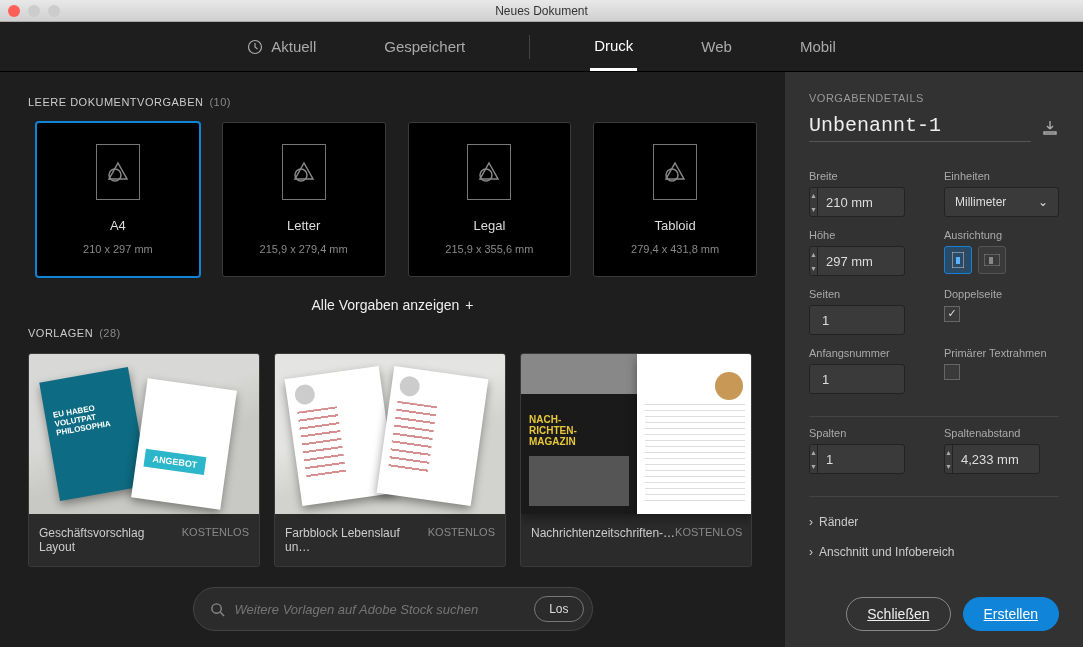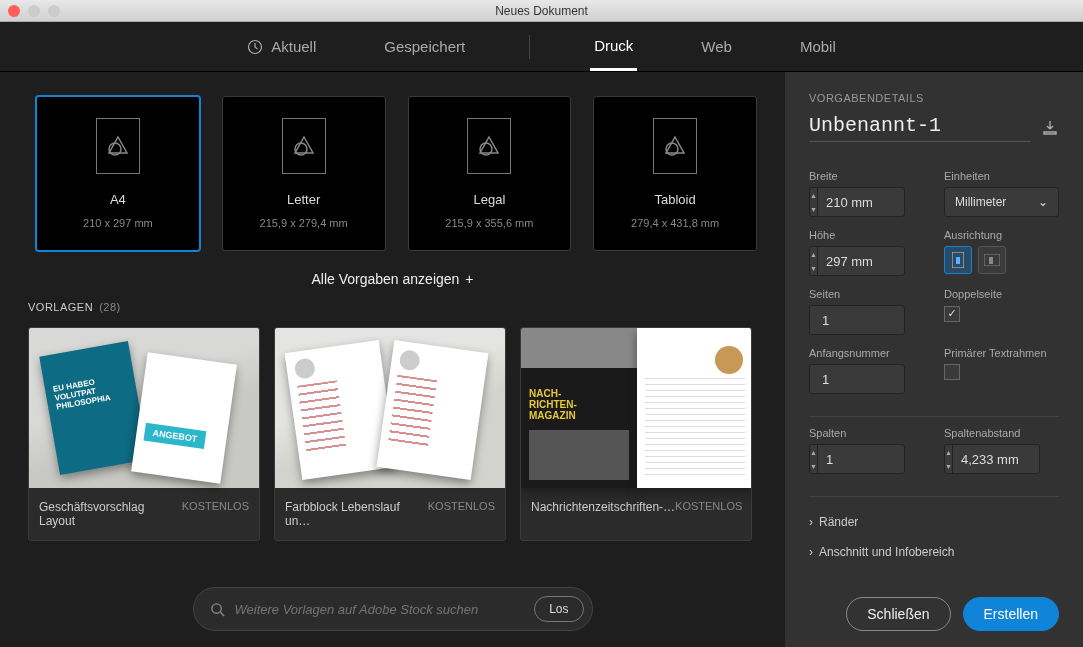--- a/index.html
+++ b/index.html
@@ -51,21 +51,21 @@
   .select { background: #3a3a3a; border: 1px solid #222; border-radius: 3px; height: 30px; display: flex; align-items: center; justify-content: space-between; padding: 0 10px; font-size: 12px; cursor: pointer; color: #ddd; }
   .orient { display: flex; gap: 6px; }
   .orient .ob { width: 28px; height: 28px; border: 1px solid #555; background: #3a3a3a; display: flex; align-items: center; justify-content: center; border-radius: 3px; cursor: pointer; }
   .orient .ob.sel { border-color: #1084d8; background: #2a4a66; }
   .orient .ob svg { fill: #ccc; }
   .orient .ob.sel svg { fill: #5bb0ff; }
   .chk { width: 16px; height: 16px; border: 1px solid #666; background: #3a3a3a; display: inline-flex; align-items: center; justify-content: center; font-size: 11px; color: #ddd; cursor: pointer; }
   .hr { border: none; border-top: 1px solid #444; margin: 10px 0; }
   .accordion { font-size: 12px; color: #ccc; padding: 8px 0; cursor: pointer; display: flex; align-items: center; gap: 6px; }
   .footer { margin-top: auto; display: flex; justify-content: flex-end; gap: 12px; }
-  .btn { border-radius: 20px; padding: 8px 20px; font-size: 14px; cursor: pointer; }
+  .btn { border-radius: 20px; padding: 8px 20px; font-size: 14px; cursor: pointer; text-decoration: underline; }
   .btn.sec { background: transparent; border: 1px solid #888; color: #eee; }
   .btn.pri { background: #1084d8; border: 1px solid #1084d8; color: #fff; }
   
   .thumb.t1 { background: linear-gradient(160deg,#d8d8d6 40%, #c8c8c4 60%); }
   .thumb.t2 { background: linear-gradient(160deg,#e4e4e2 40%, #d2d2ce 60%); }
   .thumb.t3 { background: #222; }
   .mock { position: absolute; background: #fff; box-shadow: 0 4px 10px rgba(0,0,0,.4); }
   .t1 .m1 { left: 20px; top: 20px; width: 90px; height: 120px; background: #0d6b83; transform: rotate(-10deg); }
   .t1 .m1::after { content:"EU HABEO\A VOLUTPAT\A PHILOSOPHIA"; white-space: pre; color:#fff; font-size:8px; position:absolute; left:8px; top:30px; font-weight:bold; }
   .t1 .m2 { left: 110px; top: 30px; width: 90px; height: 120px; background: #fff; transform: rotate(8deg); }
@@ -112,20 +112,23 @@
   <div class="tab">
       <span>Web</span>
     </div>
   <div class="tab">
       <span>Mobil</span>
     </div>
 </div>
 
 <div class="main">
   <div class="left">
+    <div class="section-h">
+      <span>LEERE DOKUMENTVORGABEN</span><span class="count">(10)</span>
+    </div>
     <div class="presets">
       <div class="preset selected">
         <div class="pic">
             <svg width="26" height="26" viewBox="0 0 26 26">
               <circle cx="10" cy="16" r="6"></circle>
               <path d="M13 4 L22 20 L4 20 Z"></path>
             </svg>
           </div>
         <div class="pname">A4</div>
         <div class="psize">210 x 297 mm</div>

